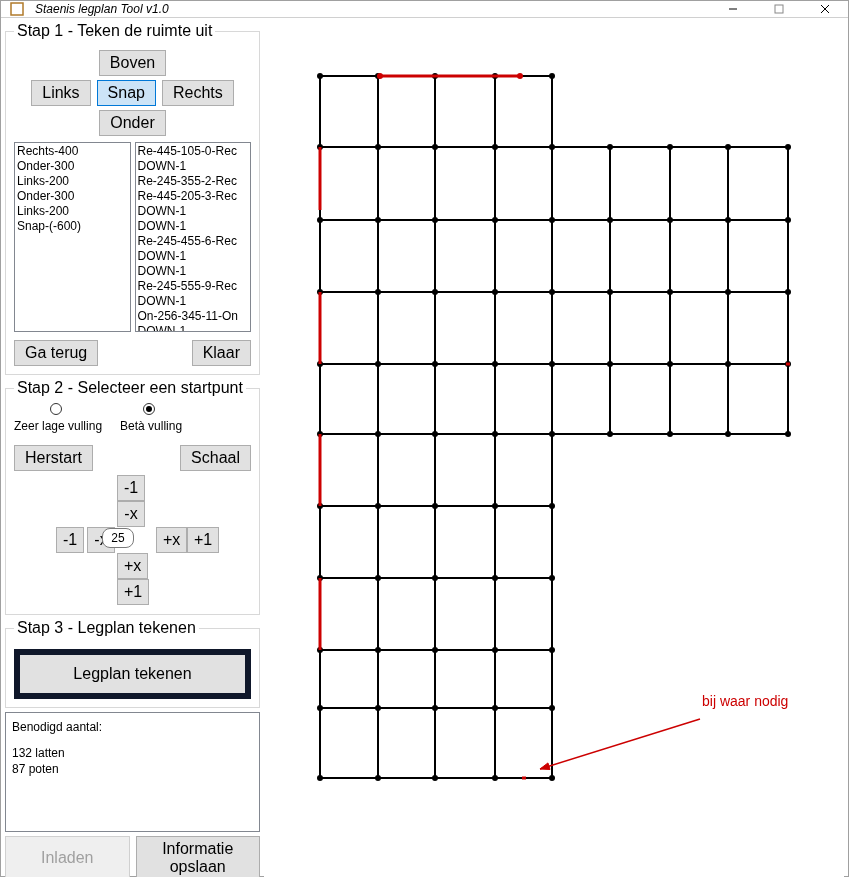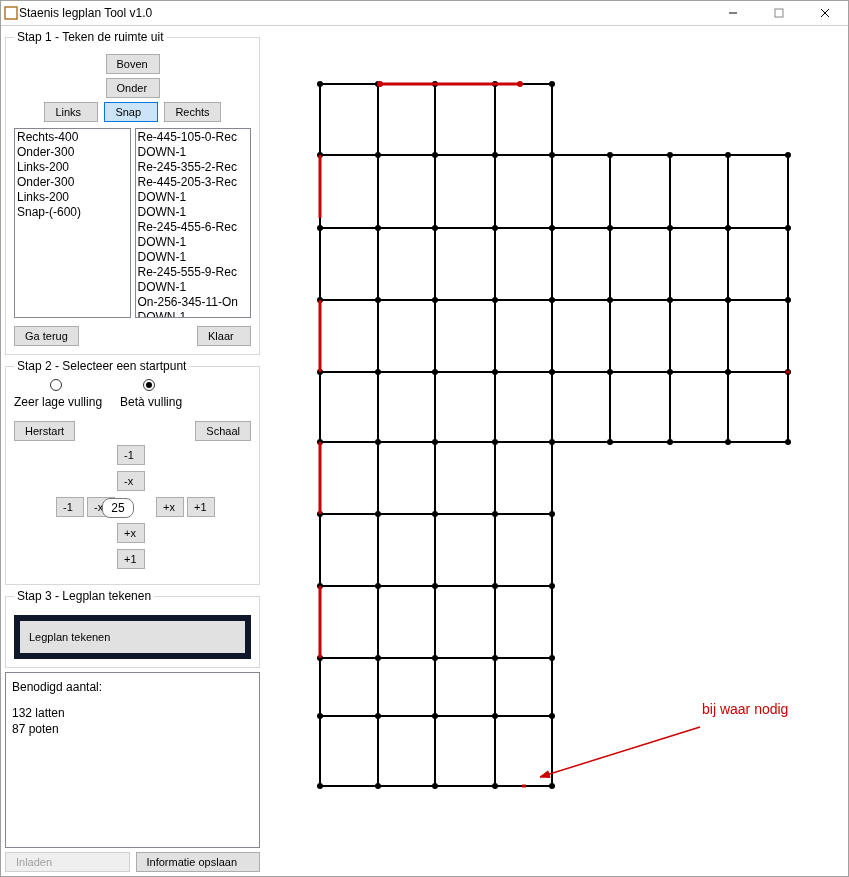--- a/index.html
+++ b/index.html
@@ -1,29 +1,29 @@
 <!DOCTYPE html>
 <html><head>
 <meta charset="utf-8">
 <style>
 * { box-sizing: border-box; }
 body { margin:0; padding:0; font-family: "Segoe UI", Tahoma, sans-serif; font-size:12px; background:#fff; color:#000; }
 .window { width:849px; height:877px; border:1px solid #a0a0a0; display:flex; flex-direction:column; }
 .titlebar { height:30px; display:flex; align-items:center; justify-content:space-between; border-bottom:1px solid #d0d0d0; }
-.titlebar-left { display:flex; align-items:center; gap:0; padding-left:2px; }
+.titlebar-left { display:flex; align-items:center; gap:10px; padding-left:8px;font-style:italic; }
 .app-icon { width:16px; height:16px; }
 .titlebar-title { font-size:12px; }
 .wincontrols { display:flex; height:100%; }
 .winbtn { width:46px; display:flex; align-items:center; justify-content:center; color:#000; }
 .client { flex:1; display:flex; padding:4px; gap:4px; }
 .left-panel { width:256px; display:flex; flex-direction:column; gap:4px; }
 .canvas-area { flex:1; position:relative; background:#fff; }
 fieldset { border:1px solid #d8d8d8; margin:0; padding:6px 8px 8px 8px; border-radius:0; }
-legend { font-size:12px; padding:0 3px; }
-.btn { background:#e1e1e1; border:1px solid #adadad; padding:3px 10px; font-size:11px; cursor:default; min-width:54px; text-align:left; }
+legend { font-size:16px; padding:0 3px; }
+.btn { background:#e1e1e1; border:1px solid #adadad; padding:3px 10px; font-size:16px; cursor:default; min-width:54px; text-align:center; }
 .btn.disabled { color:#a0a0a0; background:#efefef; border-color:#d0d0d0; }
 .btn.selected { border-color:#0078d7; background:#cce4f7; }
 .btn.thick-focus { border:6px solid #0f172a; padding:10px 9px; }
 .dir-row { display:flex; gap:6px; justify-content:center; margin-top:4px; }
 .lists-row { display:flex; gap:4px; margin-top:6px; height:190px; }
 .listbox { border:1px solid #828790; background:#fff; flex:1; overflow:hidden; font-size:12px; line-height:15px; padding:1px 2px; }
 .listbox.scrolled { overflow-y:scroll; }
 .radio-row { display:flex; gap:18px; align-items:center; font-size:12px; }
 .radio-row label { display:flex; align-items:center; gap:4px;flex-direction:column; }
 .circle-radio { width:12px; height:12px; border-radius:50%; border:1px solid #333; display:inline-flex; align-items:center; justify-content:center; margin-right:4px; }
@@ -71,27 +71,27 @@
     </div>
   </div>
   <div class="client">
     <div class="left-panel">
       <fieldset>
         <legend>Stap 1 - Teken de ruimte uit</legend>
         <div class="dir-row">
             <button class="btn">Boven</button>
           </div>
         <div class="dir-row">
-            <button class="btn">Onder</button>
-          </div>
-        <div class="dir-row">
           <button class="btn">Links</button>
           <button class="btn selected">Snap</button>
           <button class="btn">Rechts</button>
         </div>
+        <div class="dir-row">
+            <button class="btn">Onder</button>
+          </div>
         <div class="lists-row">
           <div class="listbox" id="listbox1">
               <div>Rechts-400</div>
               <div>Onder-300</div>
               <div>Links-200</div>
               <div>Onder-300</div>
               <div>Links-200</div>
               <div>Snap-(-600)</div>
             </div>
           <div class="listbox scrolled" id="listbox2">

